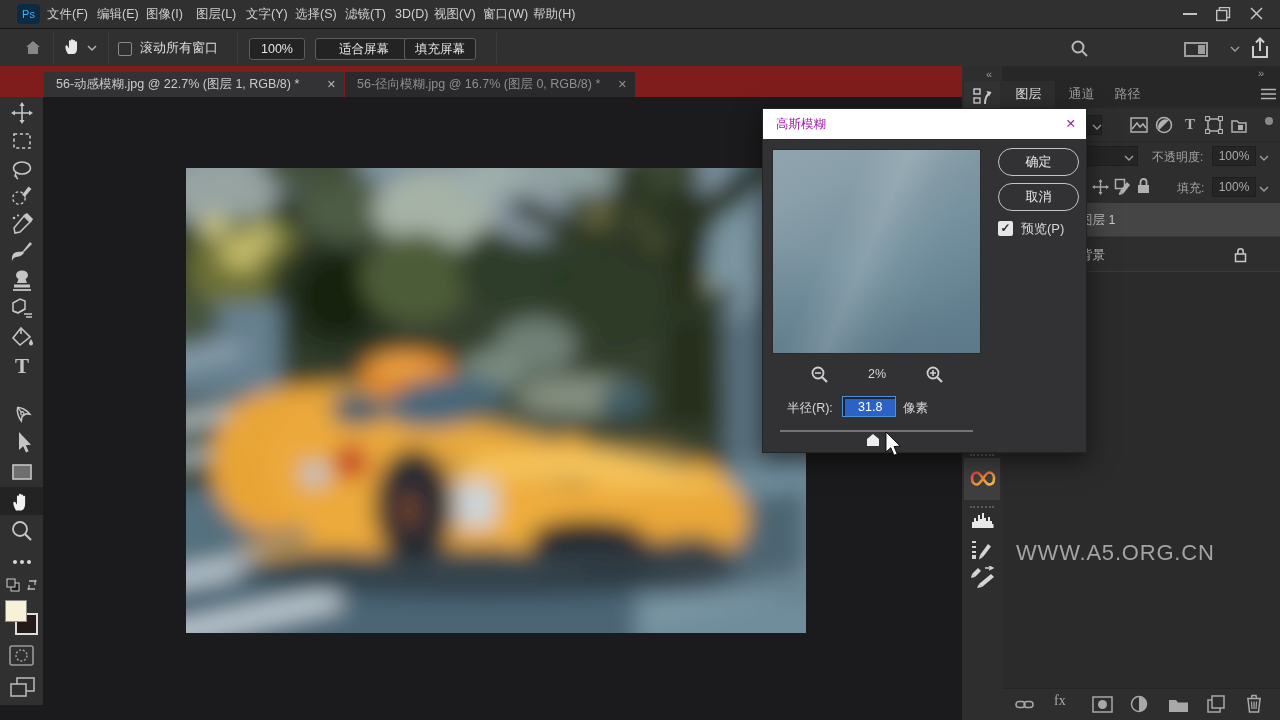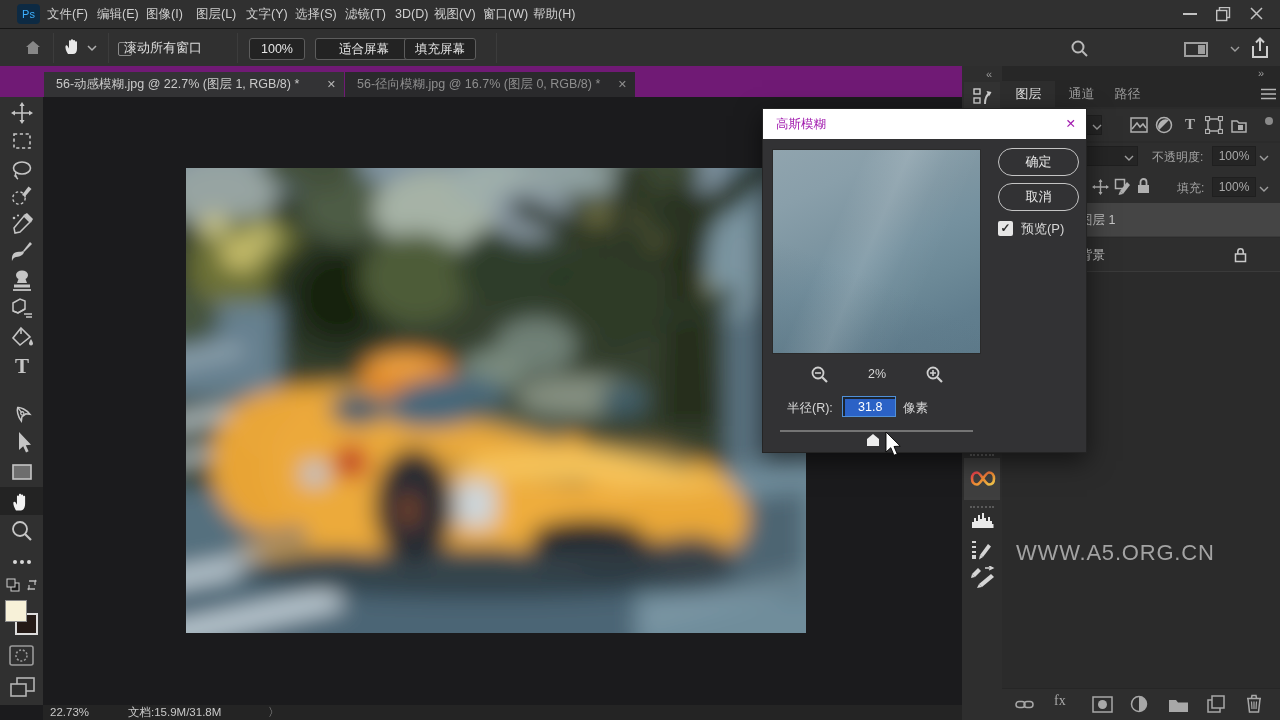--- a/index.html
+++ b/index.html
@@ -13,24 +13,24 @@
   #pslogo { position:absolute; left:17px; top:4px; width:23px; height:20px; background:#0d2a43;
     border-radius:4px; color:#3eb1ff; font-size:11px; font-weight:normal; text-align:center; line-height:20px; }
   .mi { position:absolute; top:0; height:28px; line-height:28px; color:#cfcfcf; font-size:12.5px; }
 
   
   #optbar { position:absolute; left:0; top:28px; width:1280px; height:38px; background:#303030; border-top:1px solid #161616;}
   .sep { position:absolute; top:4px; width:1px; height:30px; background:#242424; border-right:1px solid #3c3c3c; }
   .obtn { position:absolute; top:9px; height:22px; background:#232323; border:1px solid #5d5d5d; border-radius:3px;
     color:#e5e5e5; font-size:12.5px; text-align:center; line-height:20px; }
   #chk1 { position:absolute; left:118px; top:13px; width:14px; height:14px; border:1px solid #8a8a8a; border-radius:2px; background:#303030; }
-  #chklbl { position:absolute; left:124px; top:0; height:38px; line-height:38px; color:#dedede; font-size:13px; }
-
-  
-  #tabbar { position:absolute; left:0; top:66px; width:962px; height:31px; background:#701a75; }
+  #chklbl { position:absolute; left:140px; top:0; height:38px; line-height:38px; color:#dedede; font-size:13px; }
+
+  
+  #tabbar { position:absolute; left:0; top:66px; width:962px; height:31px; background:#7f1d1d; }
   .tab { position:absolute; top:6px; height:25px; line-height:25px; font-size:12.5px; white-space:nowrap; }
   #tab1 { left:44px; width:300px; background:#333335; color:#cacaca; }
   #tab2 { left:345px; width:290px; background:#2a2a2c; color:#8e8e8e; }
   .tab .tx { padding-left:12px; }
   .tab .cl { position:absolute; right:8px; top:0; font-size:11px; }
 
   
   #toolbar { position:absolute; left:0; top:97px; width:43px; height:608px; background:#303030; }
   #toolbar .tool { position:absolute; left:10px; width:24px; height:24px; }
   #tb-exp { position:absolute; left:5px; top:69px; color:#9a9a9a; font-size:10px; letter-spacing:-1px;}
@@ -363,25 +363,20 @@
             <polygon points="400,265 510,290 505,302 395,277" fill="#4a5045" opacity="0.7"></polygon>
 
           <ellipse cx="165" cy="294" rx="17" ry="17" fill="#c13a28"></ellipse>
           <rect x="270" y="313" width="40" height="46" rx="8" fill="#ccd6da"></rect>
           <rect x="116" y="295" width="25" height="22" rx="4" fill="#b5c5cf"></rect>
         </g>
       </svg>
     </div>  
     </div>
 
-  <div id="statusbar">
-    <span style="position:absolute;left:7px">22.73%</span>
-    <span style="position:absolute;left:85px">文档:15.9M/31.8M</span>
-    <span style="position:absolute;left:225px;color:#9a9a9a">〉</span>
-  </div>
 
   <div id="dock1">
     <span style="position:absolute;left:24px;top:2px;color:#9a9a9a;font-size:11px">«</span>
     <div class="cell" style="top:16px;height:30px;background:#333333">
       <svg style="position:absolute;left:9px;top:6px" width="20" height="19" viewBox="0 0 20 19">
         <rect x="1" y="1" width="6" height="5" stroke="#cfcfcf" stroke-width="1.4" fill="none"></rect>
         <rect x="1" y="10" width="6" height="5" stroke="#cfcfcf" stroke-width="1.4" fill="none"></rect>
         <path d="M12 16 C12 10 13 7 17 5" stroke="#cfcfcf" stroke-width="2" fill="none"></path>
         <path d="M13.5 3 L18.5 4 L16 8.5 Z" fill="#cfcfcf"></path>
       </svg>

